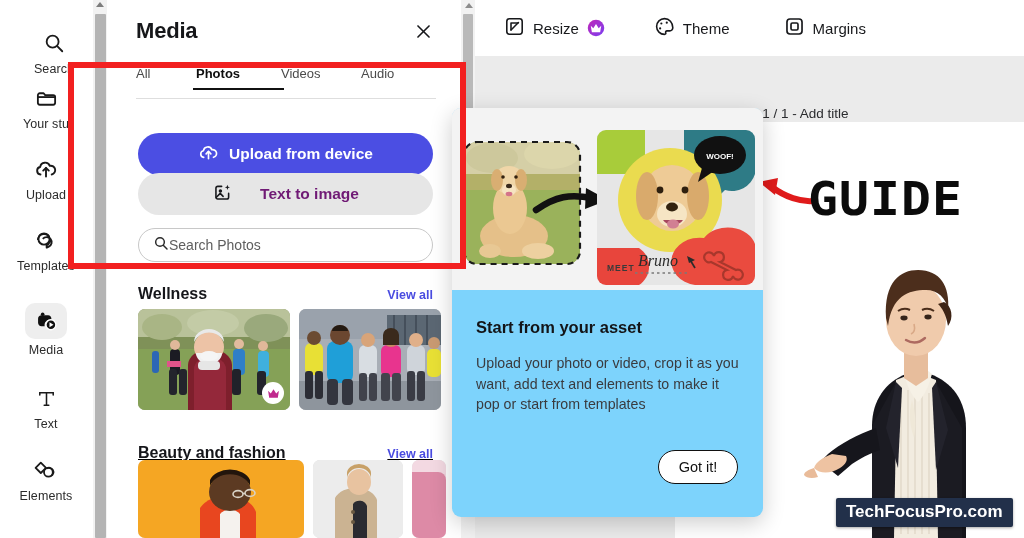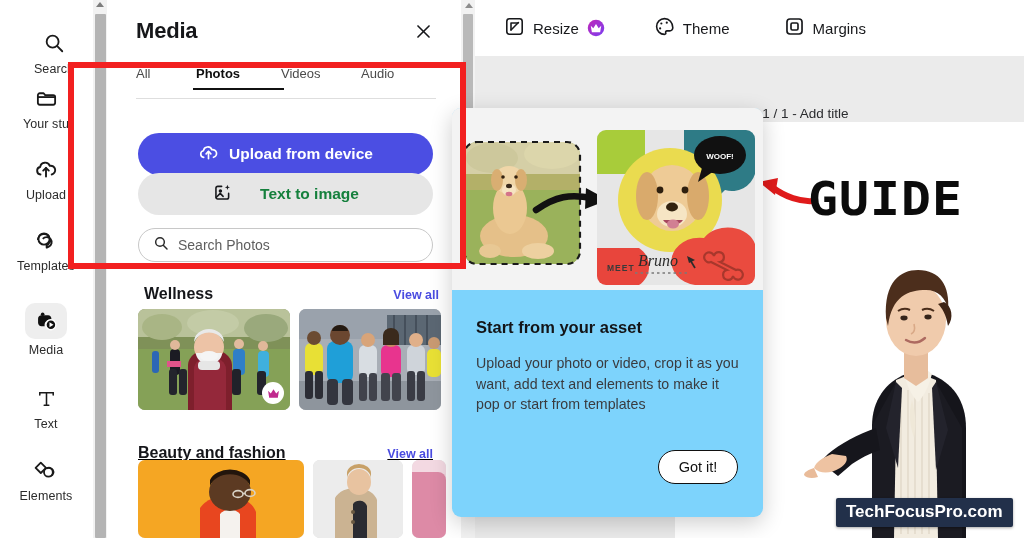--- a/index.html
+++ b/index.html
@@ -77,29 +77,29 @@
   .btn-upload {
     position: absolute; left: 138px; top: 119px; width: 295px; height: 42px;
     border-radius: 22px; background: #4b4ee3; color: #fff;
     display: flex; align-items: center; justify-content: center; gap: 10px;
     font-size: 15.5px; font-weight: bold; cursor: pointer; border: none;
     font-family: "Liberation Sans", sans-serif;
     margin-top: 14px;
   }
   .btn-t2i {
     position: absolute; left: 138px; top: 173px; width: 295px; height: 42px;
-    border-radius: 22px; background: #e6e6e6; color: #15803d;
+    border-radius: 22px; background: #e6e6e6; color: #701a75;
     display: flex; align-items: center; justify-content: center; gap: 27px;
     font-size: 15.5px; font-weight: bold; cursor: pointer; border: none;
     font-family: "Liberation Sans", sans-serif;
   }
   .search-box {
     position: absolute; left: 138px; top: 228px; width: 295px; height: 34px;
     border-radius: 18px; border: 1.3px solid #c8c8c8; background: #fff;
-    display: flex; align-items: center; gap: 9px; padding-left: 14px; cursor: text;
+    display: flex; align-items: center; padding-left: 14px; cursor: text;
   }
   .search-ph { font-size: 14px; color: #5e5e5e; }
 
   .sec-head {
     position: absolute; display:flex; align-items: baseline;
     justify-content: space-between; width: 295px; left: 138px;
   }
   .sec-title { font-size: 16px; font-weight: bold; color: #15161a; }
   .sec-view { font-size: 12.5px; font-weight: bold; color: #4a4ce0; cursor: pointer; }
 
@@ -340,21 +340,21 @@
     <div class="search-box" style="left:30px;">
       <span>
         <svg width="16" height="16" viewBox="0 0 24 24" fill="none" stroke="#2b2b2b" stroke-width="2.2" stroke-linecap="round">
           <circle cx="10.5" cy="10.5" r="6.5"></circle>
             <line x1="15.4" y1="15.4" x2="21" y2="21"></line>
         </svg>
       </span>
       <span class="search-ph">Search Photos</span>
     </div>
 
-    <div class="sec-head" style="top:285px; left:36px;">
+    <div class="sec-head" style="top:285px; left:30px;">
       <span class="sec-title">Wellness</span>
       <span class="sec-view">View all</span>
     </div>
     <div class="thumbrow" style="top:309px; left:30px;">
       <div class="thumb" style="width:152px;height:101px;">
         <svg width="152" height="101" viewBox="0 0 152 101">
           <rect width="152" height="101" fill="#8fa06a"></rect>
           <rect width="152" height="36" fill="#b9c29a"></rect>
           <rect y="28" width="152" height="14" fill="#7f9158"></rect>
           <rect y="40" width="152" height="61" fill="#85a157"></rect>

